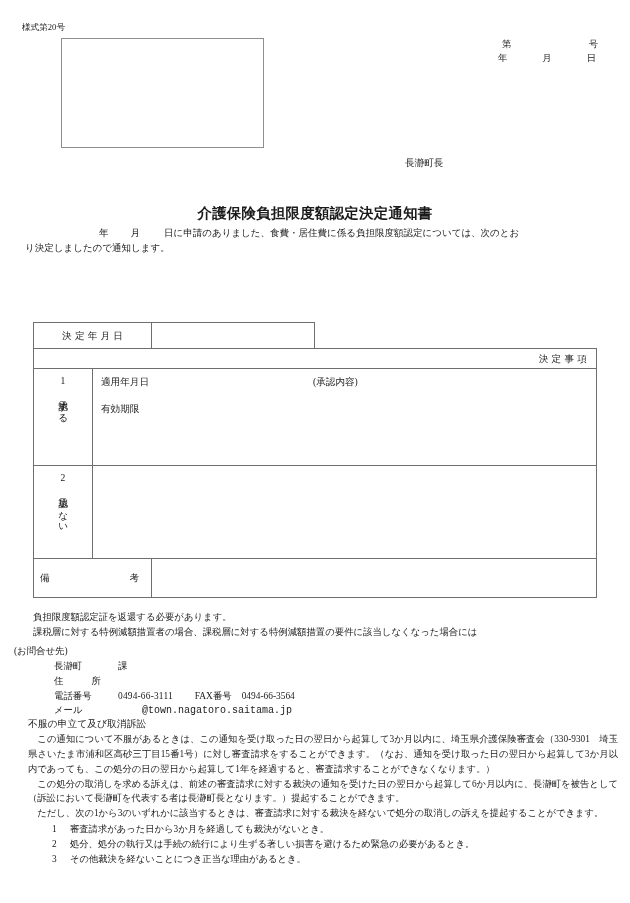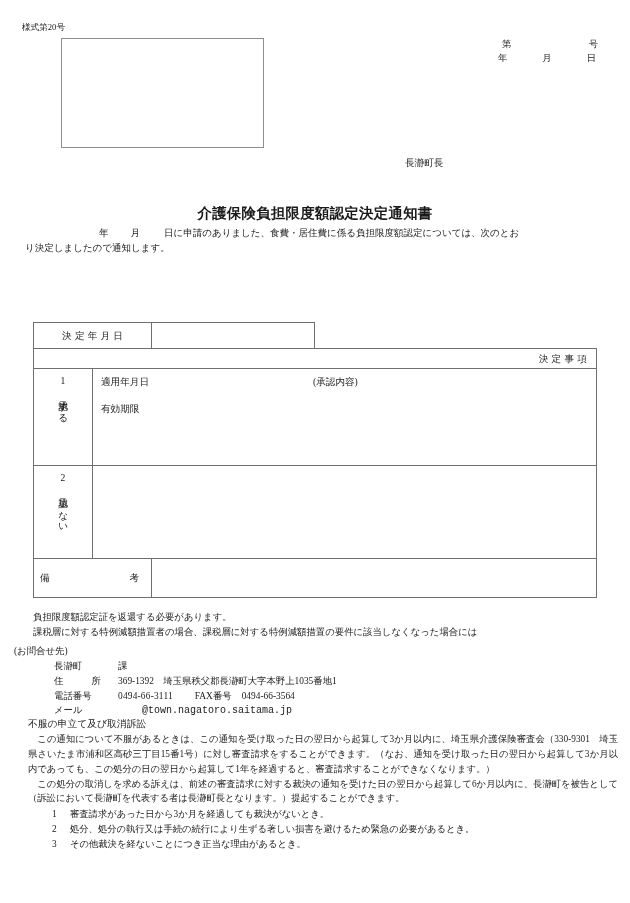--- a/index.html
+++ b/index.html
@@ -348,40 +348,40 @@
   </div>
 
   <div class="contact">
     <div>(お問合せ先)</div>
     <div class="c-row town-row">
       <span class="c-key">長瀞町</span>
       <span class="c-val">課</span>
     </div>
     <div class="c-row">
       <span class="c-key">住　　　所</span>
-      <span class="c-val">369-1392　埼玉県秩父郡長瀞町大字本野上1035番地1</span>
     </div>
     <div class="c-row">
       <span class="c-key">電話番号</span>
       <span class="c-val tel-val">0494-66-3111</span>
       <span class="fax-gap"></span>
       <span>FAX番号</span>
       <span class="fax-gap" style="width:10px;"></span>
       <span>0494-66-3564</span>
     </div>
     <div class="c-row">
       <span class="c-key">メール</span>
       <span class="c-val mail-val">@town.nagatoro.saitama.jp</span>
     </div>
   </div>
 
   <div class="appeal">
     <h2>不服の申立て及び取消訴訟</h2>
     <p>この通知について不服があるときは、この通知を受け取った日の翌日から起算して3か月以内に、埼玉県介護保険審査会（330-9301　埼玉県さいたま市浦和区高砂三丁目15番1号）に対し審査請求をすることができます。（なお、通知を受け取った日の翌日から起算して3か月以内であっても、この処分の日の翌日から起算して1年を経過すると、審査請求することができなくなります。）</p>
     <p>この処分の取消しを求める訴えは、前述の審査請求に対する裁決の通知を受けた日の翌日から起算して6か月以内に、長瀞町を被告として（訴訟において長瀞町を代表する者は長瀞町長となります。）提起することができます。</p>
+    <p>ただし、次の1から3のいずれかに該当するときは、審査請求に対する裁決を経ないで処分の取消しの訴えを提起することができます。</p>
     <ol>
       <li>
         <span class="li-num">1</span>
         <span>審査請求があった日から3か月を経過しても裁決がないとき。</span>
       </li>
       <li>
         <span class="li-num">2</span>
         <span>処分、処分の執行又は手続の続行により生ずる著しい損害を避けるため緊急の必要があるとき。</span>
       </li>
       <li>

